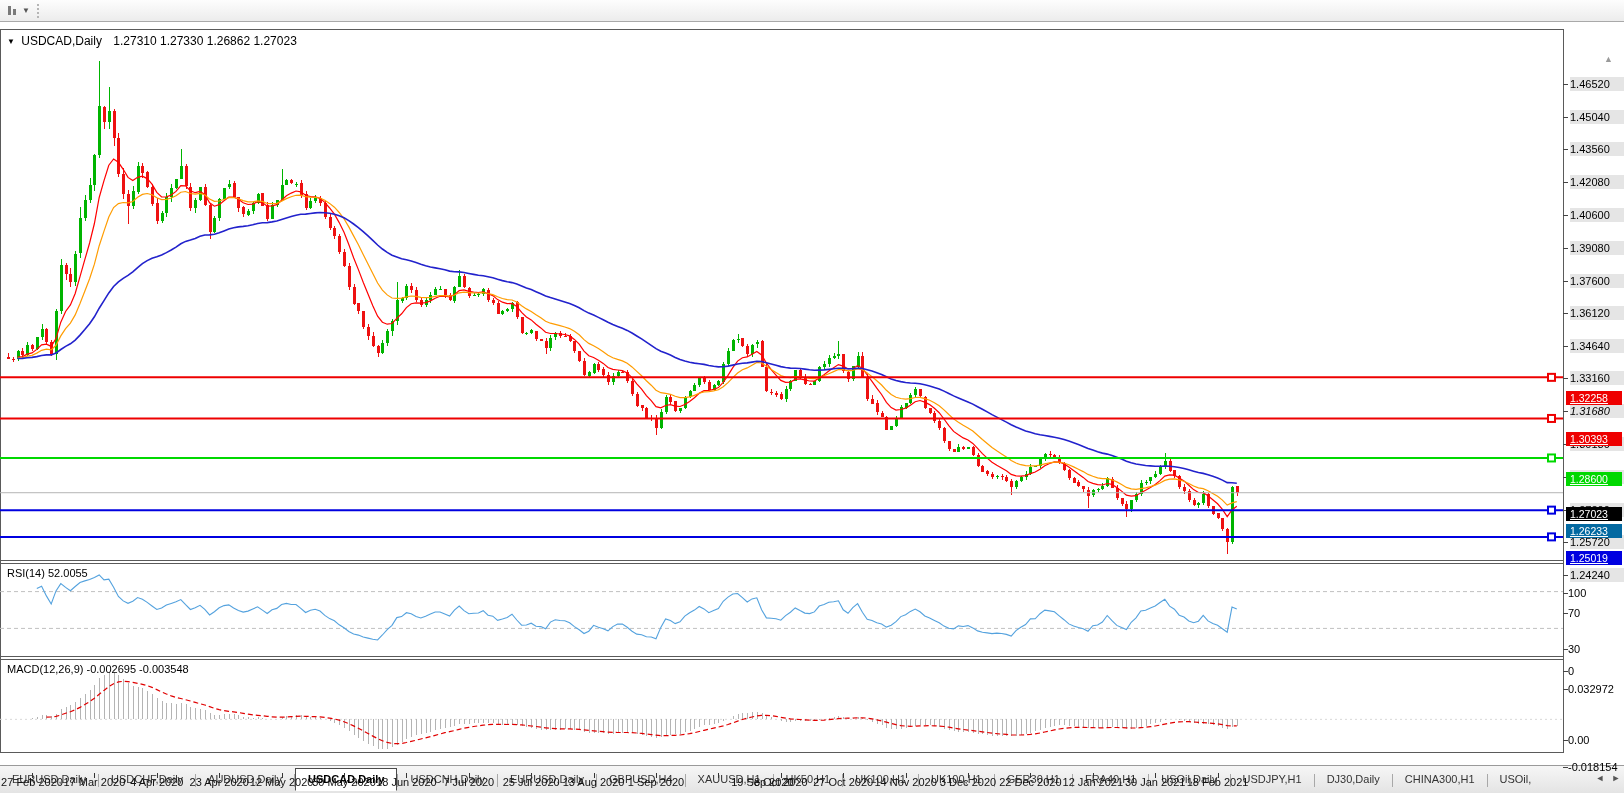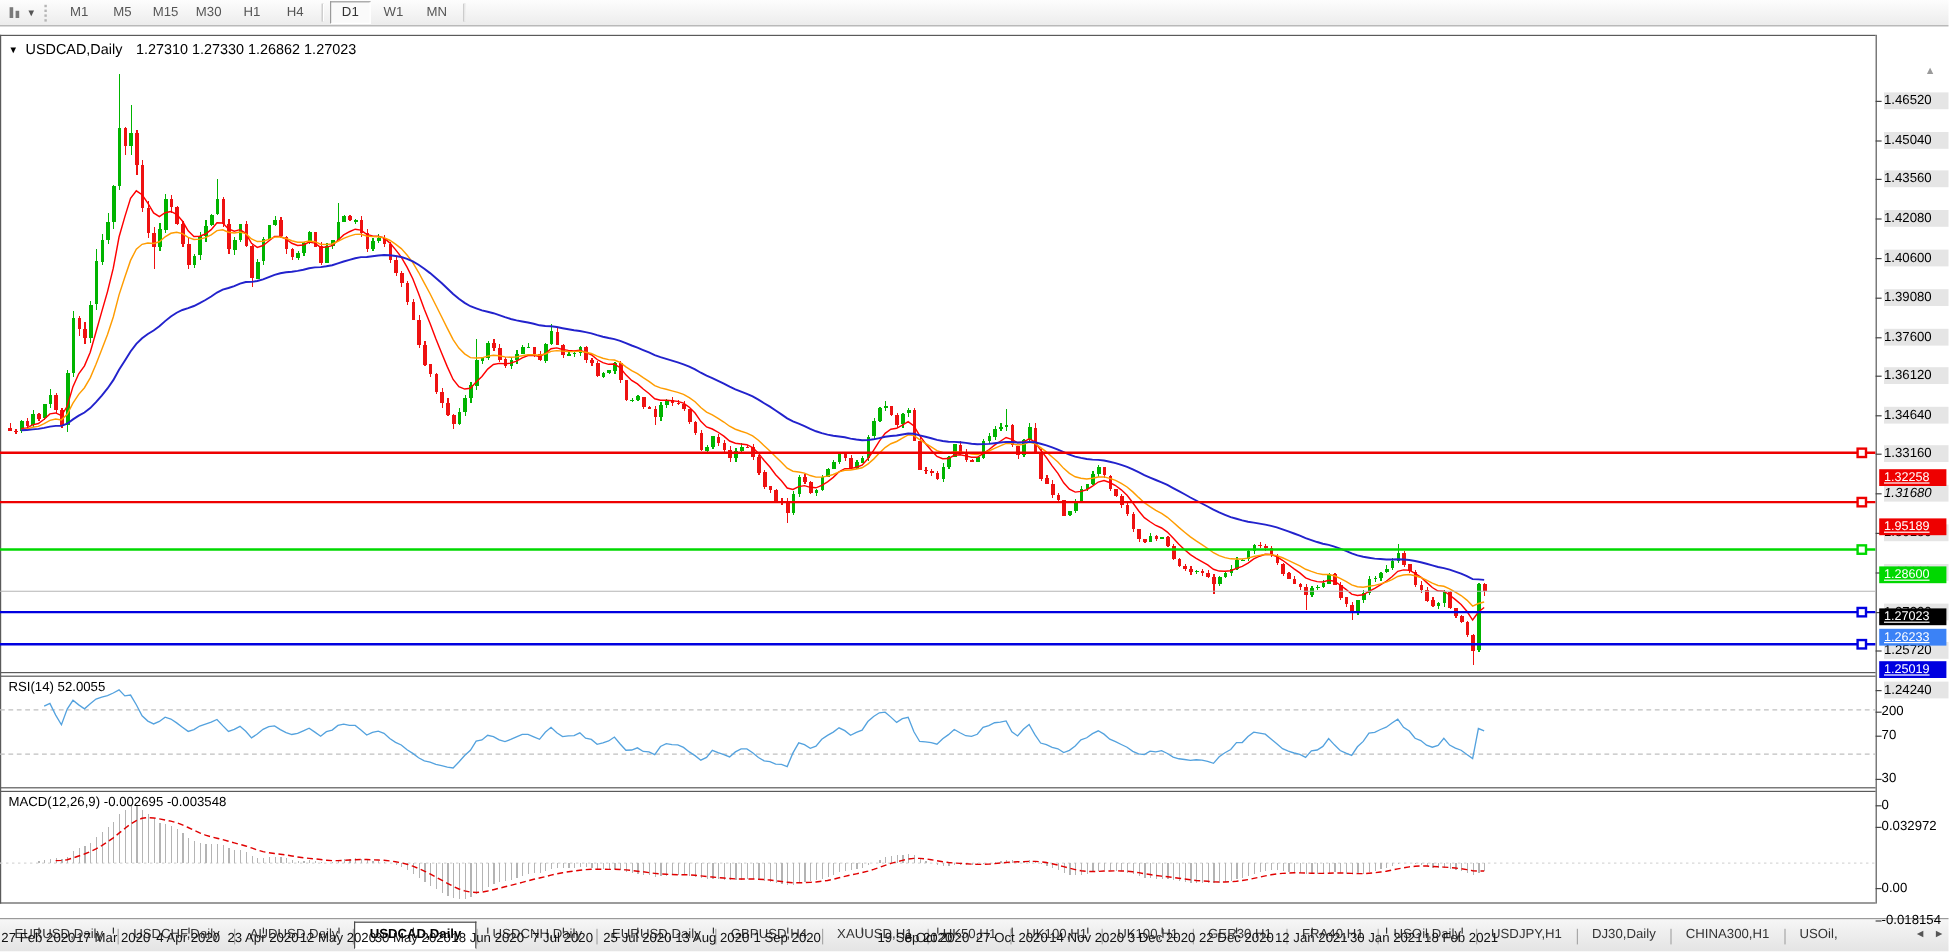--- a/index.html
+++ b/index.html
@@ -56,33 +56,20 @@
 
 <div id="app">
 
   <div id="toolbar">
     <span class="tool-icon">
         <span class="c1"></span>
         <span class="c2"></span>
       </span>
     <span class="caret">▼</span>
     <span class="grip"></span>
-    <div id="tf-buttons" style="display:flex;align-items:center;">
-        <div class="tf-btn">M1</div>
-        <div class="tf-btn">M5</div>
-        <div class="tf-btn">M15</div>
-        <div class="tf-btn">M30</div>
-        <div class="tf-btn">H1</div>
-        <div class="tf-btn">H4</div>
-        <div class="sep-v"></div>
-        <div class="tf-btn active">D1</div>
-        <div class="tf-btn">W1</div>
-        <div class="tf-btn">MN</div>
-        <div class="sep-v"></div>
-      </div>
   </div>
 
   <div id="chartwin">
 
     <div class="panel-border" style="left:0;top:0;width:1563px;height:1px"></div>
     <div class="panel-border" style="left:0;top:0;width:1px;height:724px"></div>
     <div class="panel-border" style="left:1563px;top:0;width:1px;height:724px"></div>
     <div class="panel-border" style="left:0;top:531px;width:1563px;height:1px"></div>
     <div class="panel-border" style="left:0;top:534px;width:1563px;height:1px"></div>
     <div class="panel-border" style="left:0;top:627px;width:1563px;height:1px"></div>
@@ -925,27 +912,27 @@
         <div class="price-tick" style="top: 408.148px;">1.30180</div>
         <div class="axis-dash" style="top: 448.204px;"></div>
         <div class="price-tick" style="top: 441.204px;">1.28680</div>
         <div class="axis-dash" style="top: 480.819px;"></div>
         <div class="price-tick" style="top: 473.819px;">1.27200</div>
         <div class="axis-dash" style="top: 513.435px;"></div>
         <div class="price-tick" style="top: 506.435px;">1.25720</div>
         <div class="axis-dash" style="top: 546.05px;"></div>
         <div class="price-tick" style="top: 539.05px;">1.24240</div>
         <div class="price-box" style="top: 362.354px; background: rgb(238, 0, 0);">1.32258</div>
-        <div class="price-box" style="top: 403.454px; background: rgb(238, 0, 0);">1.95189</div>
+        <div class="price-box" style="top: 403.454px; background: rgb(238, 0, 0);">1.30393</div>
         <div class="price-box" style="top: 442.967px; background: rgb(0, 216, 0);">1.28600</div>
-        <div class="price-box" style="top: 495.129px; background: #3b82f6;">1.26233</div>
+        <div class="price-box" style="top: 495.129px; background: #0369a1;">1.26233</div>
         <div class="price-box" style="top: 521.883px; background: rgb(0, 0, 224);">1.25019</div>
         <div class="price-box" style="top: 477.72px; background: rgb(0, 0, 0);">1.27023</div>
         <div class="axis-dash" style="top: 564px;"></div>
-        <div class="sub-axis-label" style="top: 558px;">200</div>
+        <div class="sub-axis-label" style="top: 558px;">100</div>
         <div class="axis-dash" style="top: 583.6px;"></div>
         <div class="sub-axis-label" style="top: 577.6px;">70</div>
         <div class="axis-dash" style="top: 620.4px;"></div>
         <div class="sub-axis-label" style="top: 614.4px;">30</div>
         <div class="axis-dash" style="top: 642px;"></div>
         <div class="sub-axis-label" style="top: 636px;">0</div>
         <div class="axis-dash" style="top: 660px;"></div>
         <div class="sub-axis-label" style="top: 654px;">0.032972</div>
         <div class="axis-dash" style="top: 711.332px;"></div>
         <div class="sub-axis-label" style="top: 705.332px;">0.00</div>

